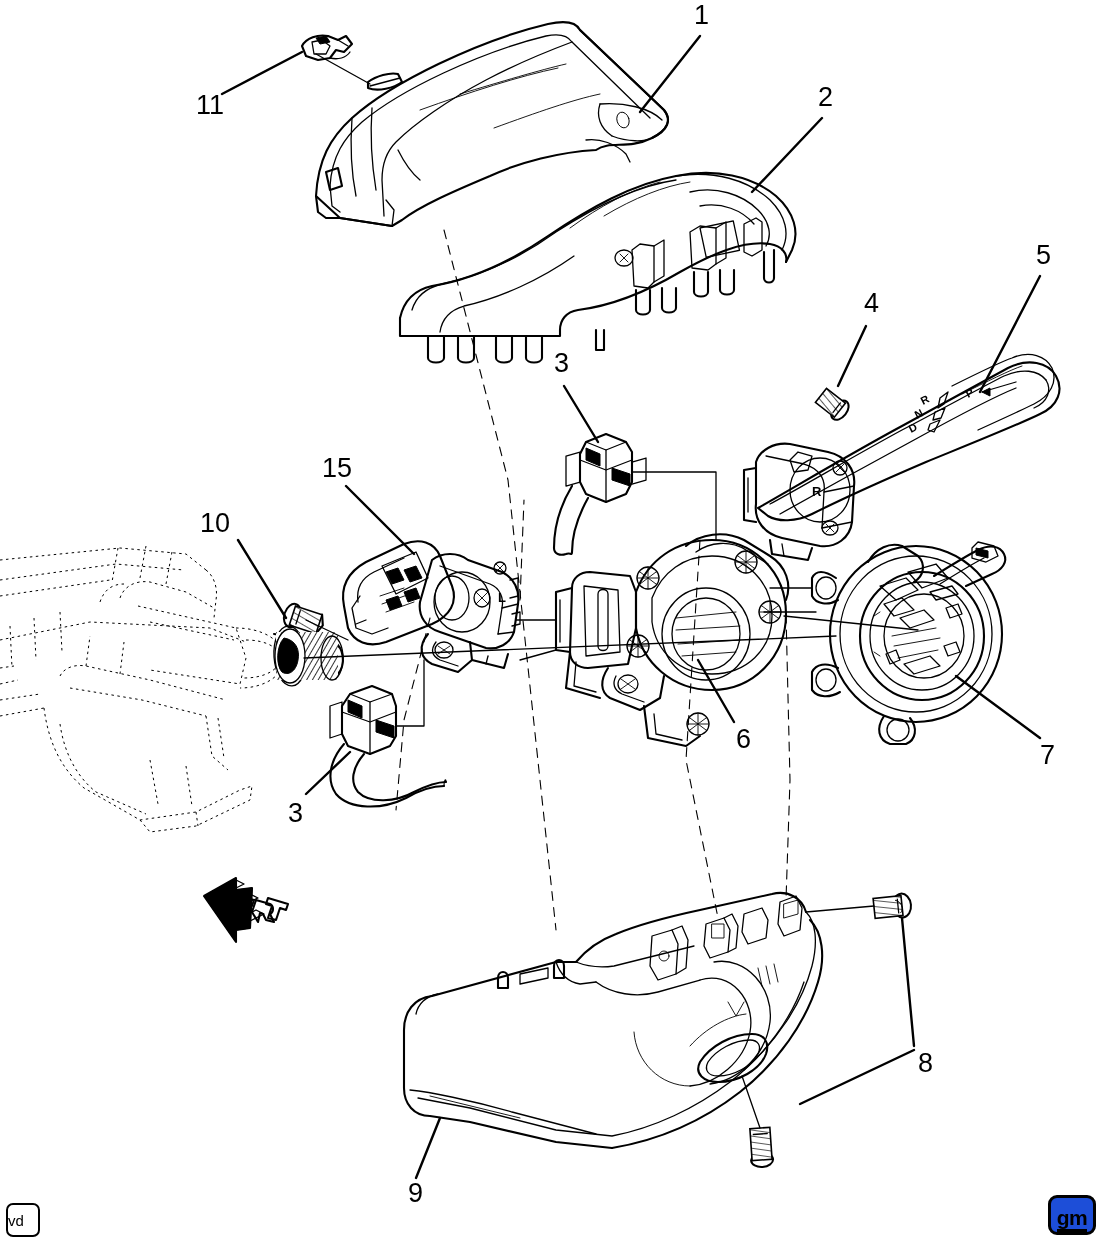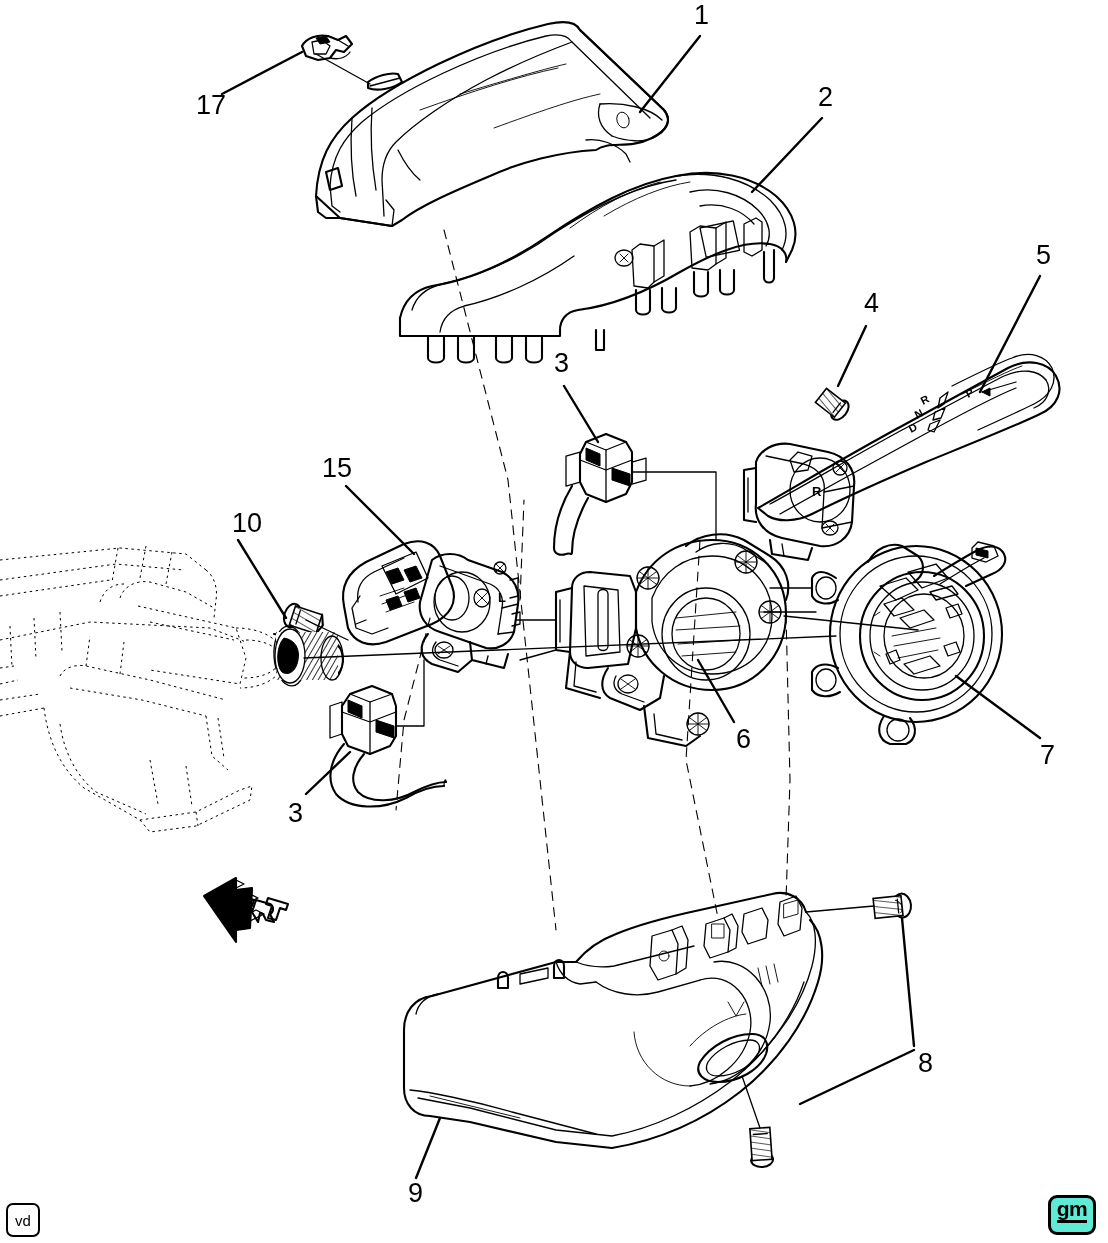--- a/index.html
+++ b/index.html
@@ -37,37 +37,37 @@
   .corner-box {
     position: absolute;
     left: 6px;
     bottom: 6px;
     width: 30px;
     height: 30px;
     border: 2.5px solid #000;
     border-radius: 7px;
     display: flex;
     align-items: center;
-    justify-content: center;
+    justify-content: flex-start;
     font-size: 15px;
     line-height: 1;
     font-family: "Liberation Sans", sans-serif;
     background: #fff;
   }
   .gm-logo {
     position: absolute;
     right: 12px;
     bottom: 8px;
     width: 42px;
     height: 34px;
     border: 3px solid #000;
     border-radius: 9px;
-    background: #5eead4;
+    background: #1d4ed8;
     display: flex;
-    align-items: flex-start;
+    align-items: flex-end;
     justify-content: center;
   }
   .gm-logo span {
     font-size: 21px;
     font-weight: bold;
     line-height: 1;
     font-family: "Liberation Sans", sans-serif;
     border-bottom: 3px solid #000;
     padding-bottom: 1px;
     letter-spacing: -0.5px;
@@ -572,23 +572,23 @@
   <div class="calloutnum" style="left:694px; top:2px;">1</div>
   <div class="calloutnum" style="left:818px; top:84px;">2</div>
   <div class="calloutnum" style="left:554px; top:350px;">3</div>
   <div class="calloutnum" style="left:288px; top:800px;">3</div>
   <div class="calloutnum" style="left:864px; top:290px;">4</div>
   <div class="calloutnum" style="left:1036px; top:242px;">5</div>
   <div class="calloutnum" style="left:736px; top:726px;">6</div>
   <div class="calloutnum" style="left:1040px; top:742px;">7</div>
   <div class="calloutnum" style="left:918px; top:1050px;">8</div>
   <div class="calloutnum" style="left:408px; top:1180px;">9</div>
-  <div class="calloutnum" style="left:232px; top:510px;">10</div>
+  <div class="calloutnum" style="left:200px; top:510px;">10</div>
   <div class="calloutnum" style="left:322px; top:455px;">15</div>
-  <div class="calloutnum" style="left:196px; top:92px;">17</div>
+  <div class="calloutnum" style="left:196px; top:92px;">11</div>
 
   <div class="corner-box">
     <span>vd</span>
   </div>
 
   <div class="gm-logo">
     <span>gm</span>
   </div>
 
 </div>

